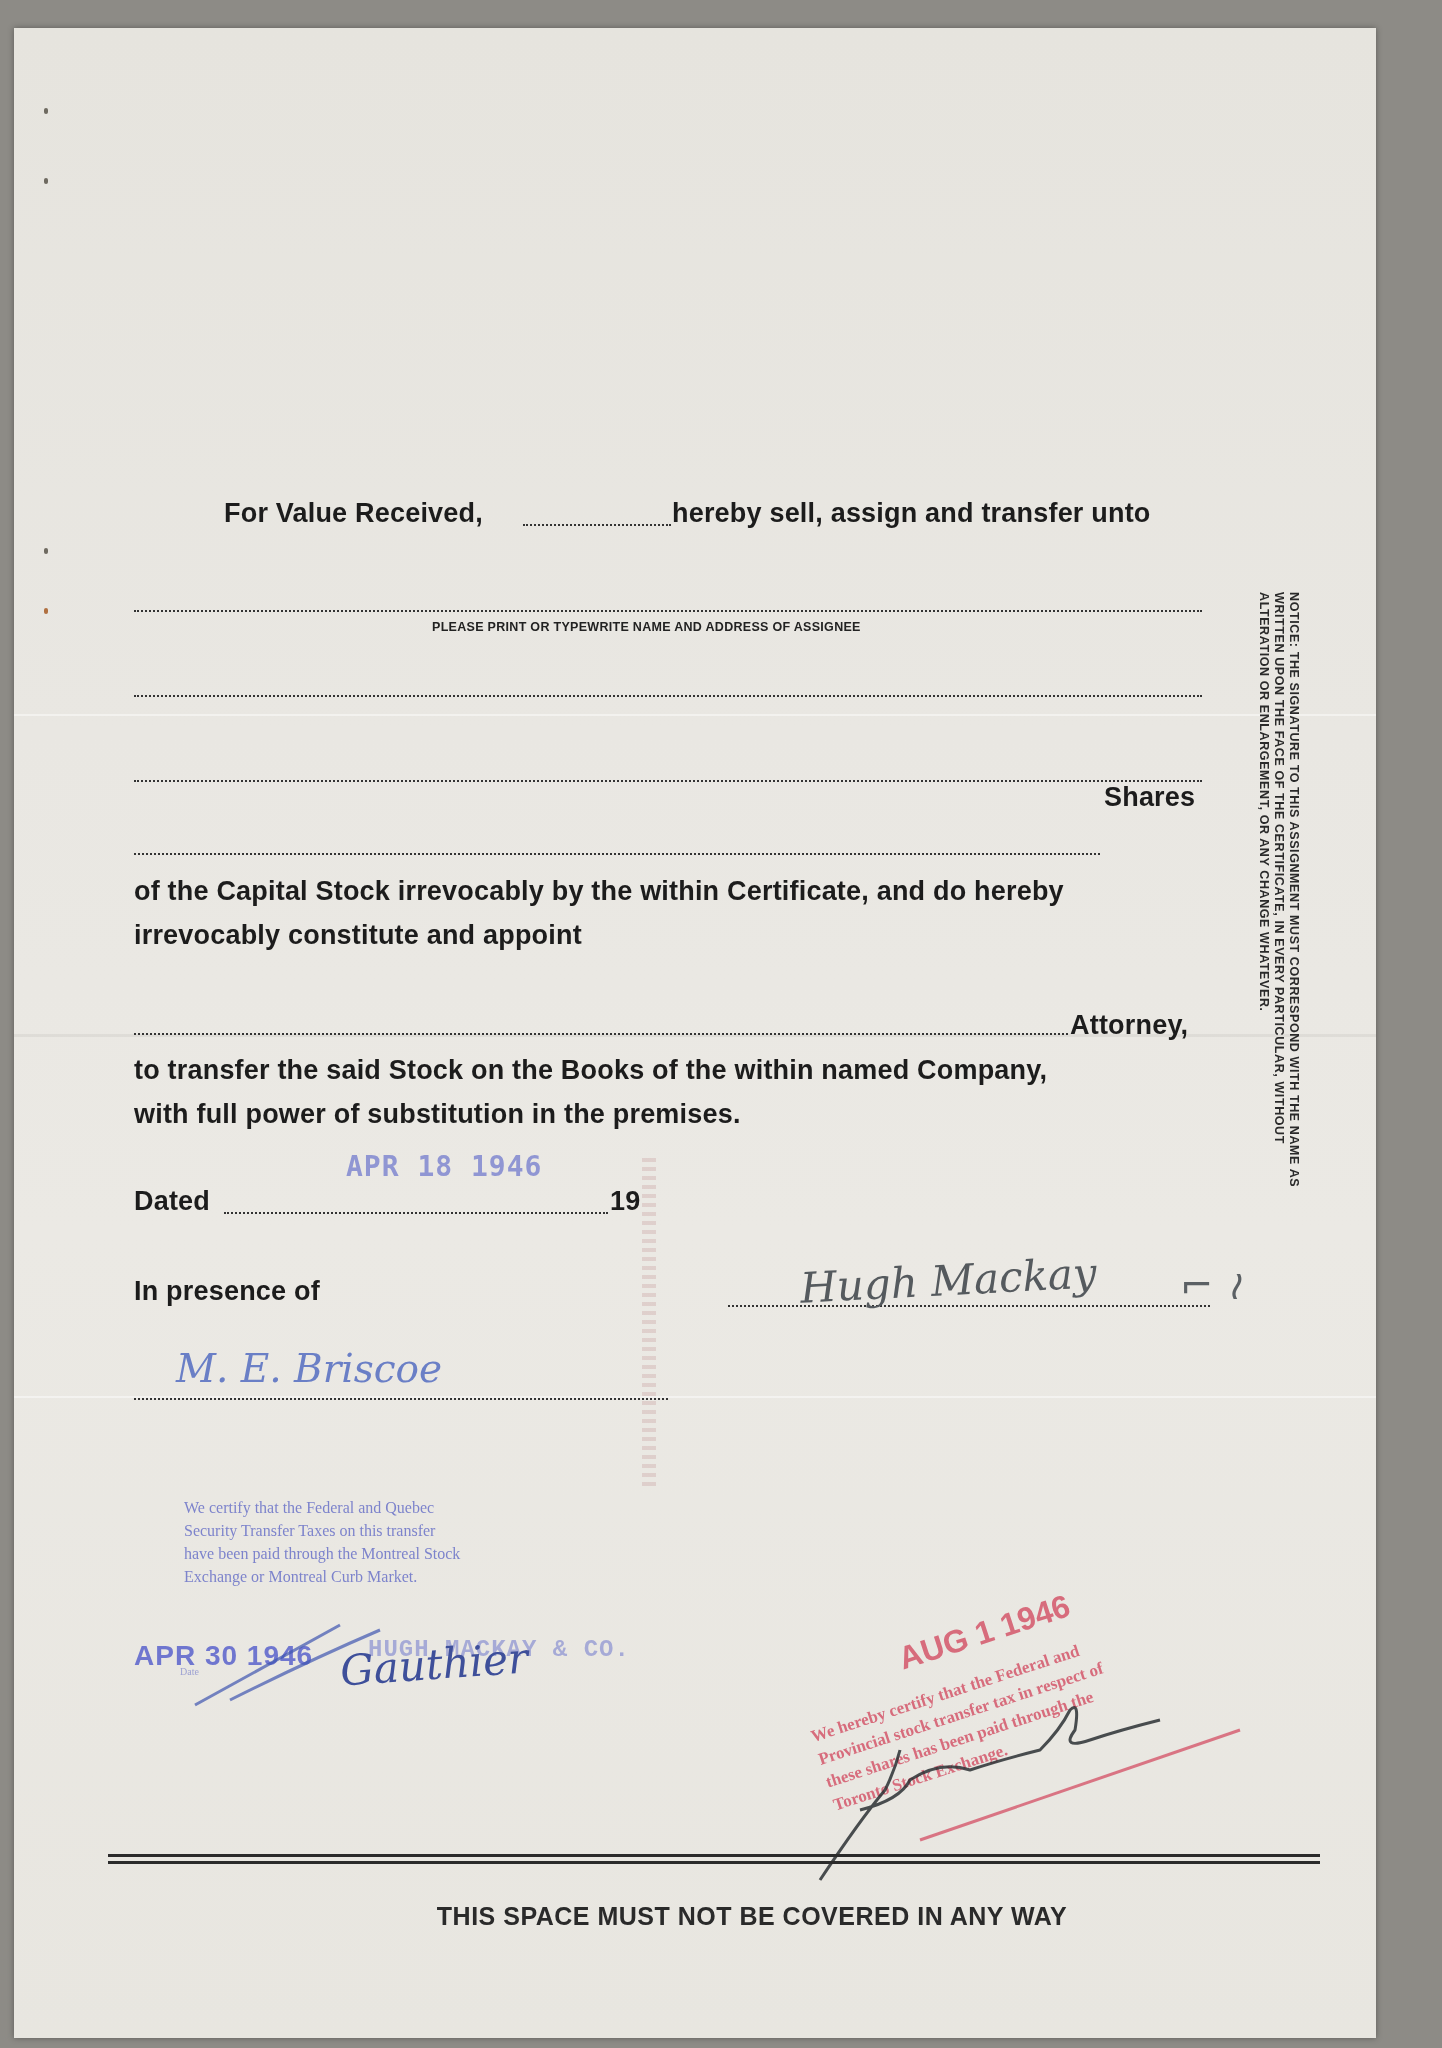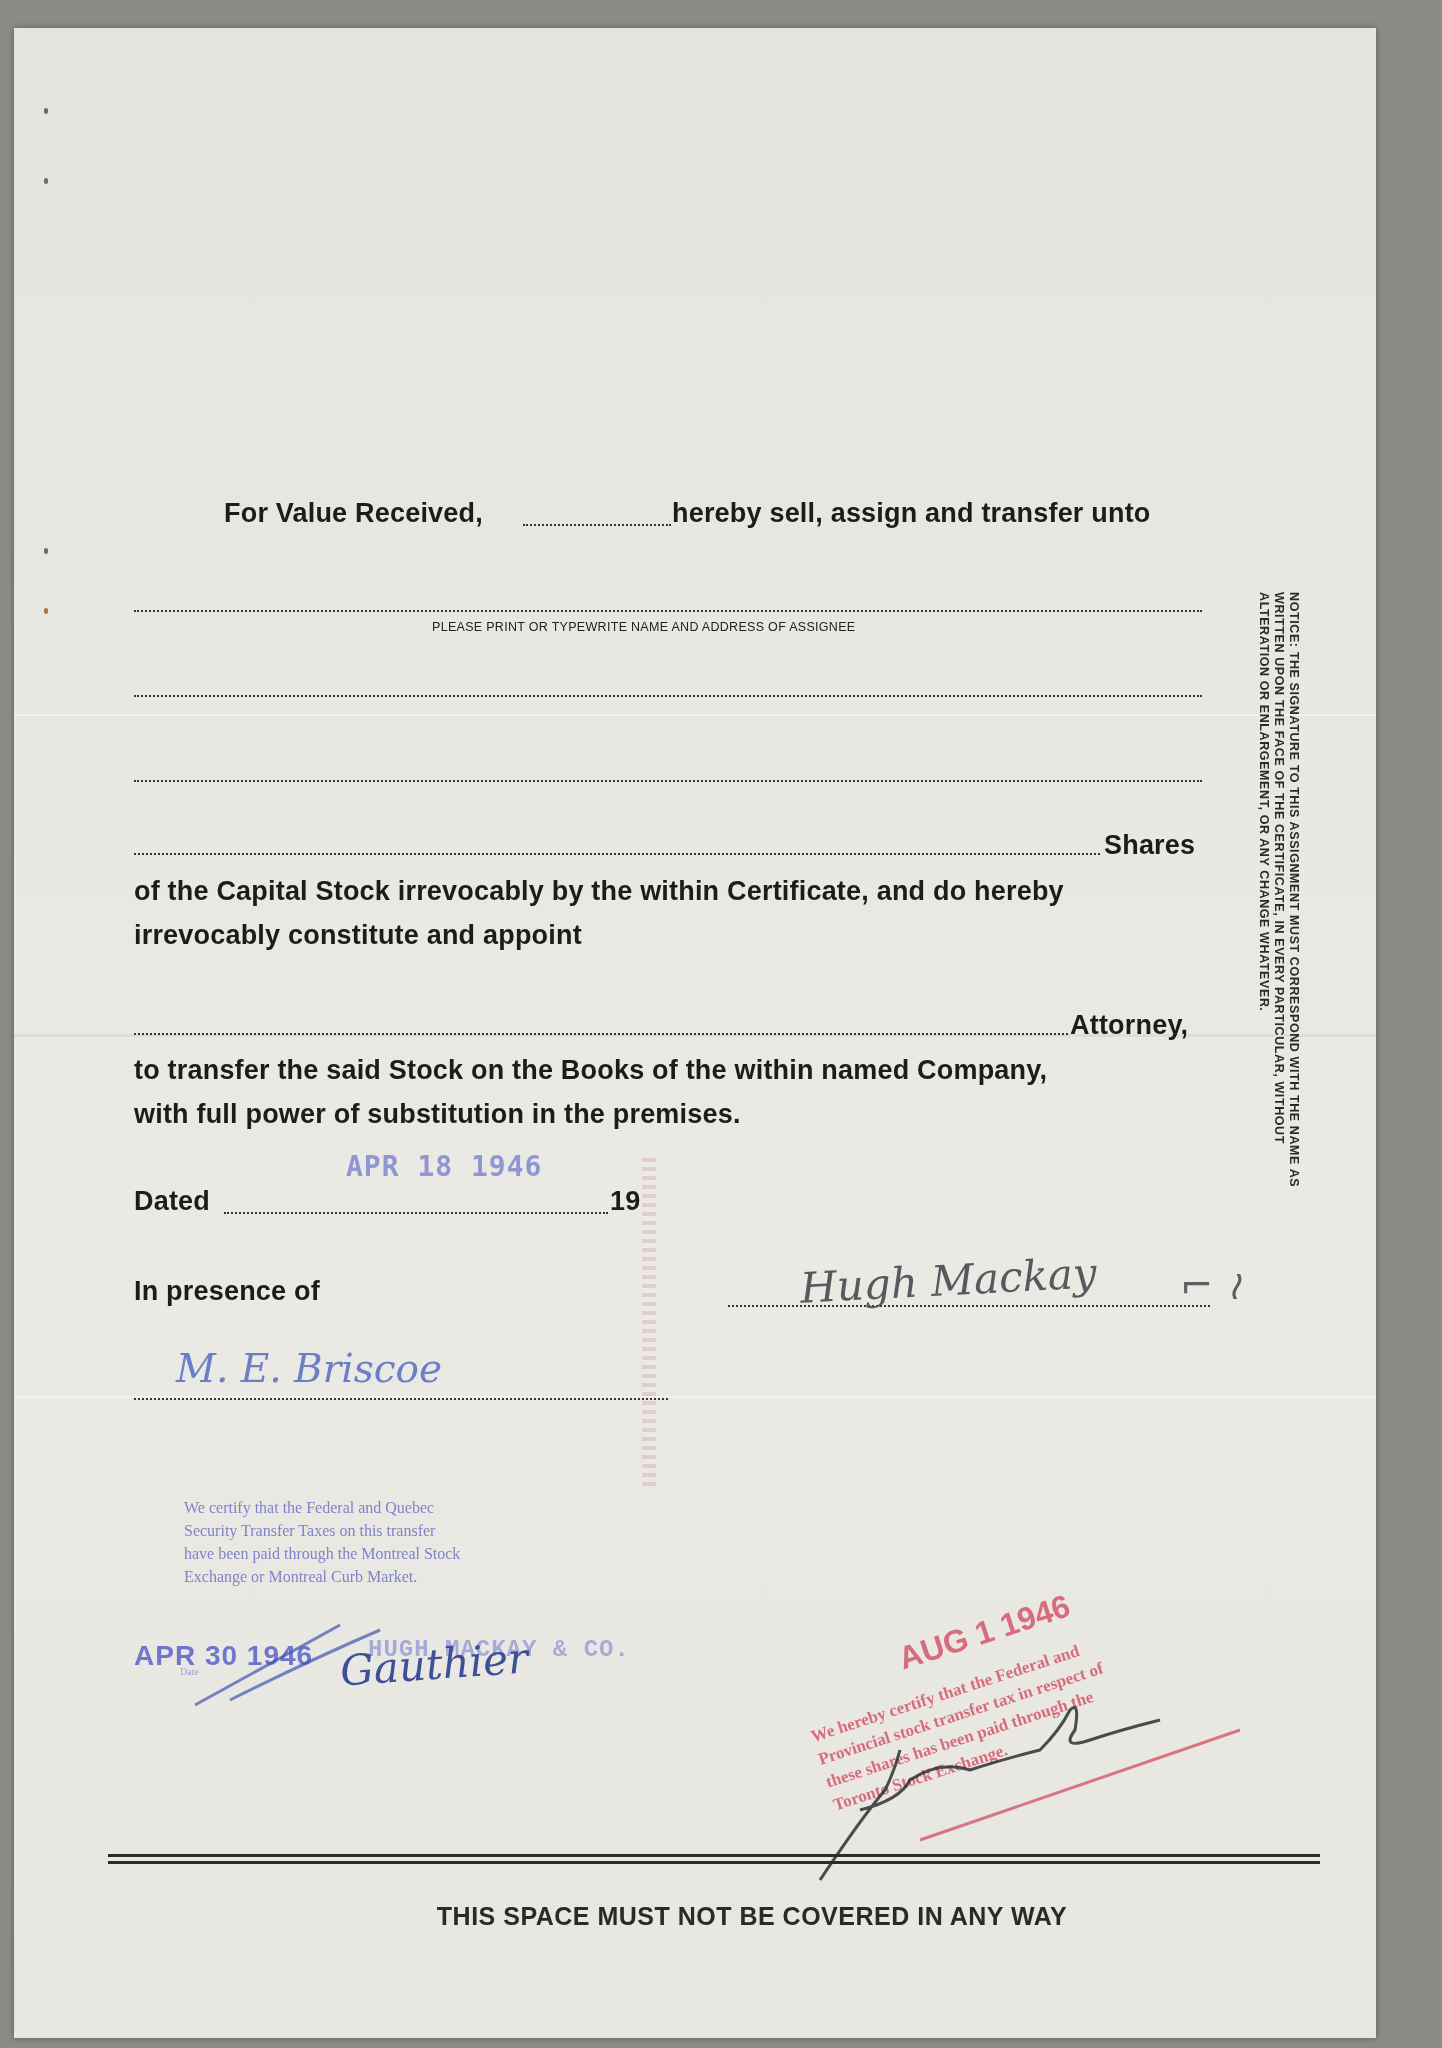--- a/index.html
+++ b/index.html
@@ -12,21 +12,21 @@
     position:absolute; left:14px; top:28px; width:1362px; height:2010px;
     background: linear-gradient(180deg,#e6e4de 0%,#e9e7e2 35%,#ebe9e4 60%,#e8e6e0 100%);
     box-shadow: 0 0 6px rgba(0,0,0,0.35);
   }
   .fold { position:absolute; left:0; width:100%; height:2px; background:rgba(255,255,255,0.45); }
   .fold.dark { background:rgba(0,0,0,0.05); height:3px; }
   .hole { position:absolute; width:4px; height:6px; background:#6e6a60; border-radius:2px; }
   .t { position:absolute; color:#1c1c1c; font-weight:bold; white-space:nowrap; font-family:"Liberation Sans", sans-serif; }
   .big { font-size:27px; letter-spacing:0.2px; }
   .dots { position:absolute; border-bottom:2px dotted #333; height:0; }
-  .small-caps { font-size:12.5px; font-weight:normal; color:#222; letter-spacing:0.3px;padding-left:24px; }
+  .small-caps { font-size:12.5px; font-weight:bold; color:#222; letter-spacing:0.3px;padding-left:24px; }
   .notice {
     position:absolute; left:1239px; top:592px; width:610px;
     transform-origin:0 0; transform:rotate(90deg) translate(0,-62px);
     font-size:12.5px; font-weight:bold; color:#2a2a2a; line-height:15px; letter-spacing:0.6px;
     text-align:left;
   }
   .stamp-blue { position:absolute; color:#6a72c8; font-family:"Liberation Serif", serif; font-size:16px; line-height:23px; opacity:0.85; }
   .stamp-date { position:absolute; color:#7a82cf; font-family:"DejaVu Sans Mono", monospace; font-weight:bold; letter-spacing:1px; }
   .stamp-red { position:absolute; color:#d4576b; font-family:"Liberation Serif", serif; font-weight:bold; font-size:17px; line-height:24px; transform-origin:0 0; transform:rotate(-18deg); opacity:0.85; }
   .sig { position:absolute; font-family:"DejaVu Serif", serif; font-style:italic; }
@@ -52,21 +52,21 @@
 <div class="t big" style="left:224px;top:498px">For Value Received,</div>
 <div class="dots" style="left:523px;top:524px;width:148px"></div>
 <div class="t big" style="left:672px;top:498px">hereby sell, assign and transfer unto</div>
 
 <div class="dots" style="left:134px;top:610px;width:1068px"></div>
 <div class="t small-caps" style="left:408px;top:620px">PLEASE PRINT OR TYPEWRITE NAME AND ADDRESS OF ASSIGNEE</div>
 <div class="dots" style="left:134px;top:695px;width:1068px"></div>
 <div class="dots" style="left:134px;top:780px;width:1068px"></div>
 
 <div class="dots" style="left:134px;top:853px;width:966px"></div>
-<div class="t big" style="left:1104px;top:830px">Shares</div>
+<div class="t big" style="left:1104px;top:782px">Shares</div>
 <div class="t big" style="left:134px;top:876px">of the Capital Stock irrevocably by the within Certificate, and do hereby</div>
 <div class="t big" style="left:134px;top:920px">irrevocably constitute and appoint</div>
 
 <div class="dots" style="left:134px;top:1033px;width:934px"></div>
 <div class="t big" style="left:1070px;top:1010px">Attorney,</div>
 <div class="t big" style="left:134px;top:1055px">to transfer the said Stock on the Books of the within named Company,</div>
 <div class="t big" style="left:134px;top:1099px">with full power of substitution in the premises.</div>
 
 <div class="stamp-date" style="left:346px;top:1150px;font-size:28px;opacity:0.8">APR 18 1946</div>
 <div class="t big" style="left:134px;top:1186px">Dated</div>

